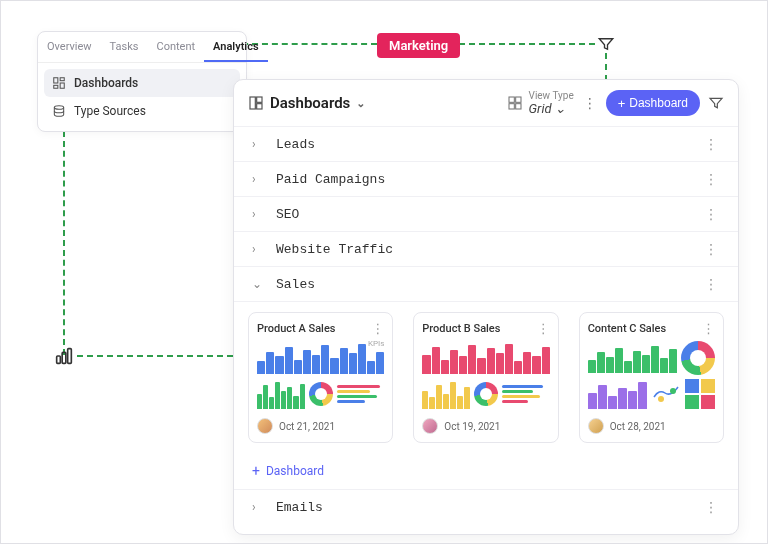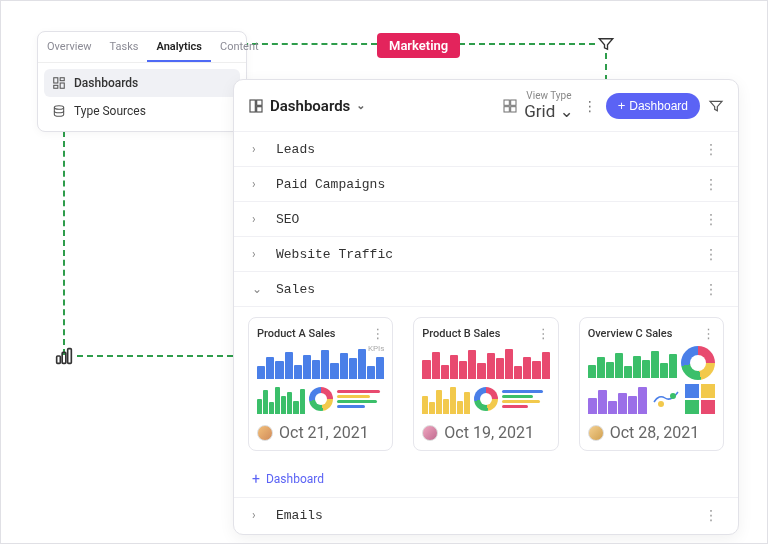--- a/index.html
+++ b/index.html
@@ -74,21 +74,21 @@
     font-size: 15px; font-weight: 600; color: #222;
     flex: 1;
   }
   .main-title .ic { width: 16px; height: 16px; }
   .view-type {
     display: flex; align-items: center; gap: 6px;
     font-size: 10px; color: #777;
   }
   .view-type .ic { width: 16px; height: 16px; }
   .vt-label { font-size: 10px; color: #888; line-height: 1.1; text-align: center; }
-  .vt-value { font-size: 17px; color: #444; }
+  .vt-value { font-size: 13px; color: #444; font-style: italic; }
   .kebab { width: 16px; text-align: center; color: #777; font-size: 14px; cursor: pointer; }
   .btn-primary {
     background: #5b63f5; color: #fff;
     border: none; border-radius: 14px;
     font-size: 12px; font-weight: 500;
     padding: 6px 12px; display: flex; align-items: center; gap: 4px;
     cursor: pointer;
   }
   .btn-primary .plus { font-size: 13px; line-height: 1; }
   .funnel-sm { width: 16px; height: 16px; color: #555; }
@@ -109,21 +109,21 @@
     border-top: 1px solid #f0f0f4;
   }
   .card {
     flex: 1; border: 1px solid #e6e6ec; border-radius: 8px;
     padding: 8px; position: relative;
   }
   .card-title { font-size: 11px; font-weight: 500; color: #333; margin-bottom: 6px; display:flex; align-items:center;}
   .card-title .kebab-r { margin-left: auto; color:#999; font-size:13px; }
   .card-foot {
     display: flex; align-items: center; gap: 6px;
-    font-size: 16px; color: #666; margin-top: 6px;
+    font-size: 10px; color: #666; margin-top: 6px;
   }
   .avatar {
     width: 16px; height: 16px; border-radius: 50%;
     background: linear-gradient(135deg,#f3c07a,#d08b5a);
     border: 1px solid #ddd;
   }
   .avatar.b { background: linear-gradient(135deg,#f0a8c0,#c06a90); }
   .avatar.c { background: linear-gradient(135deg,#f5d090,#d0a050); }
   
   .chart-area { height: 70px; display: flex; flex-direction: column; gap: 3px; }
@@ -174,22 +174,22 @@
 <svg class="bar-icon" viewBox="0 0 24 24" fill="none" stroke="#333" stroke-width="1.8">
     <rect x="4" y="12" width="4" height="8" rx="1"></rect>
     <rect x="10" y="8" width="4" height="12" rx="1"></rect>
     <rect x="16" y="4" width="4" height="16" rx="1"></rect>
   </svg>
 
 <div class="tabs-panel">
   <div class="tab-row">
     <div class="tab-item">Overview</div>
     <div class="tab-item">Tasks</div>
+    <div class="tab-item">Content</div>
     <div class="tab-item active">Analytics</div>
-    <div class="tab-item">Content</div>
   </div>
   <div class="sub-list">
     <div class="sub-item selected">
       <svg class="ic" viewBox="0 0 24 24" fill="none" stroke="#555" stroke-width="1.8">
           <rect x="3" y="3" width="7" height="9"></rect>
           <rect x="14" y="3" width="7" height="5"></rect>
           <rect x="14" y="12" width="7" height="9"></rect>
           <rect x="3" y="16" width="7" height="5"></rect>
         </svg>
       <span>Dashboards</span>
@@ -358,21 +358,21 @@
           </div>
         </div>
         <div class="card-foot">
             <div class="avatar b"></div>
             <span>Oct 19, 2021</span>
           </div>
       </div>
 
       <div class="card">
         <div class="card-title">
-            <span>Overview C Sales</span>
+            <span>Content C Sales</span>
             <span class="kebab-r">⋮</span>
           </div>
         <div class="chart-area">
           <div class="mix" style="height:32px">
             <div class="bars g" style="height:30px;flex:1">
                 <span style="height:45%"></span>
                 <span style="height:70%"></span>
                 <span style="height:55%"></span>
                 <span style="height:85%"></span>
                 <span style="height:40%"></span>

